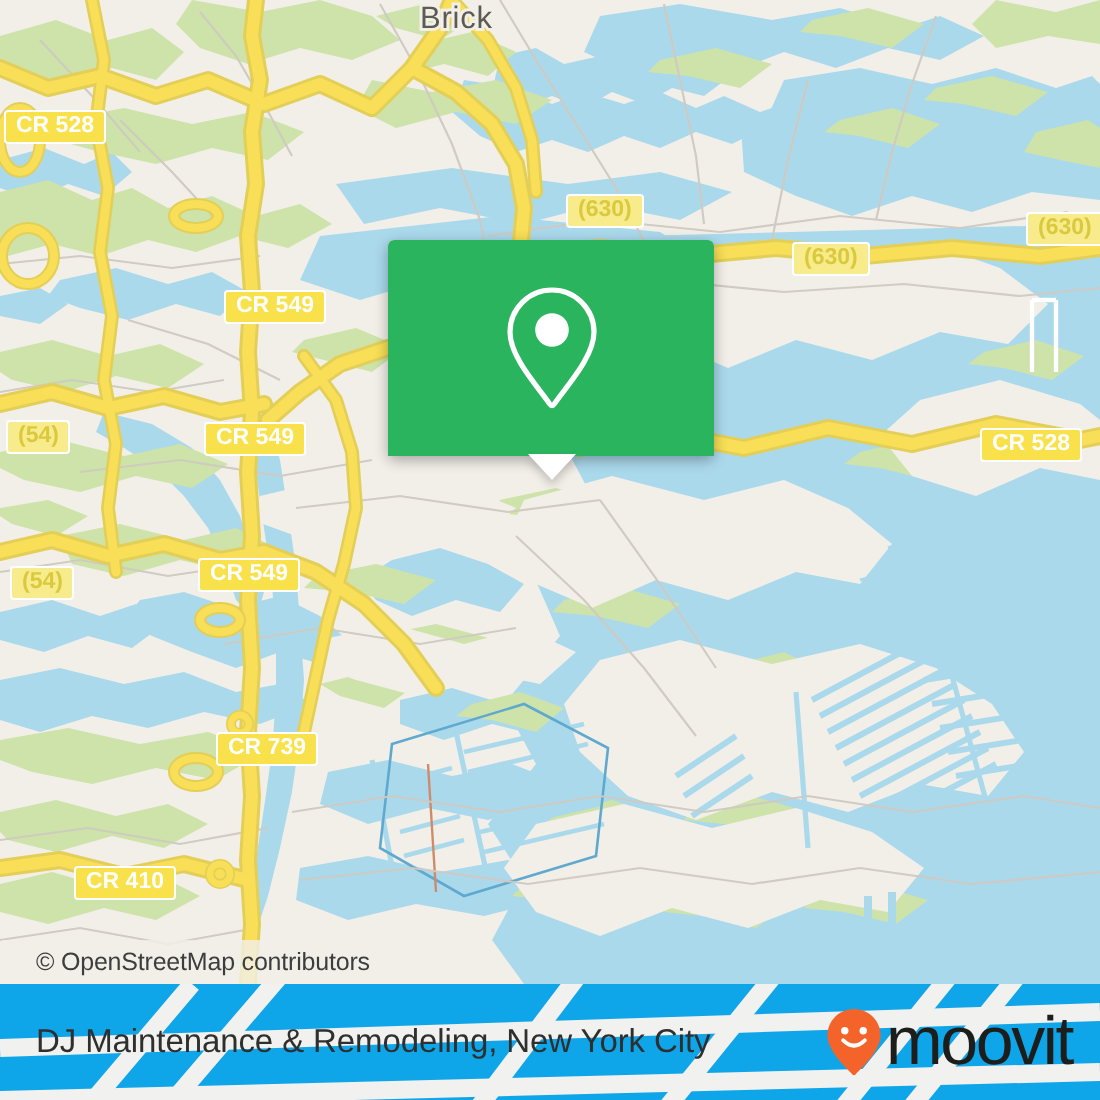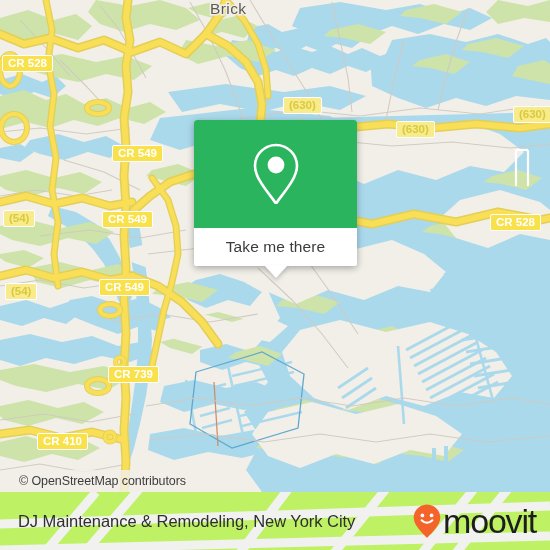--- a/index.html
+++ b/index.html
@@ -30,25 +30,25 @@
     height: 492px;
     overflow: hidden;
     background: #fdba74;
   }
 
   .map-svg { position: absolute; left: 0; top: 0; display: block; }
 
   
   .attribution {
     position: absolute;
-    left: 12px;
+    left: 1px;
     bottom: 0;
     height: 22px;
     line-height: 22px;
-    padding: 0 8px 0 7px;
+    padding: 0 8px 0 17px;
     background: rgba(242,239,233,0.82);
     color: #3d3d3d;
     font-size: 12.5px;
     font-family: "Liberation Sans", sans-serif;
     white-space: nowrap;
     letter-spacing: -0.1px;
   }
 
   
   .info-card {
@@ -95,21 +95,21 @@
     filter: drop-shadow(0 3px 2px rgba(0,0,0,0.18));
   }
 
   
   .footer {
     position: absolute;
     left: 0;
     top: 492px;
     width: 550px;
     height: 58px;
-    background: #bef264;
+    background: #0ea5e9;
     overflow: hidden;
   }
   .footer-bg { position: absolute; left: 0; top: -8px; }
   .footer-inner {
     position: absolute;
     left: 0; top: 0;
     width: 550px; height: 58px;
     display: flex;
     align-items: center;
     justify-content: space-between;
@@ -428,21 +428,20 @@
   <div class="info-card">
     <div class="card-green">
       <span>
         <svg width="52" height="64" viewBox="0 0 52 64" aria-hidden="true">
           <path d="M26 3 C14.4 3 5 12.4 5 24 C5 37 20 52.5 25 60.2 C25.5 61 26.5 61 27 60.2
                    C32 52.5 47 37 47 24 C47 12.4 37.6 3 26 3 Z" fill="none" stroke="#ffffff" stroke-width="2.6"></path>
           <circle cx="26" cy="23" r="8.4" fill="#ffffff"></circle>
         </svg>
       </span>
     </div>
-    <div class="card-label">Take me there</div>
     <div class="card-tail"></div>
   </div>
 
   <div class="footer">
     <svg class="footer-bg" width="550" height="74" viewBox="0 0 550 74">
       <g stroke="#f1f1ef" stroke-width="9" fill="none">
         <path d="M40,74 L96,8"></path>
         <path d="M80,74 L140,4"></path>
         <path d="M236,74 L292,0"></path>
         <path d="M330,74 L390,0"></path>

